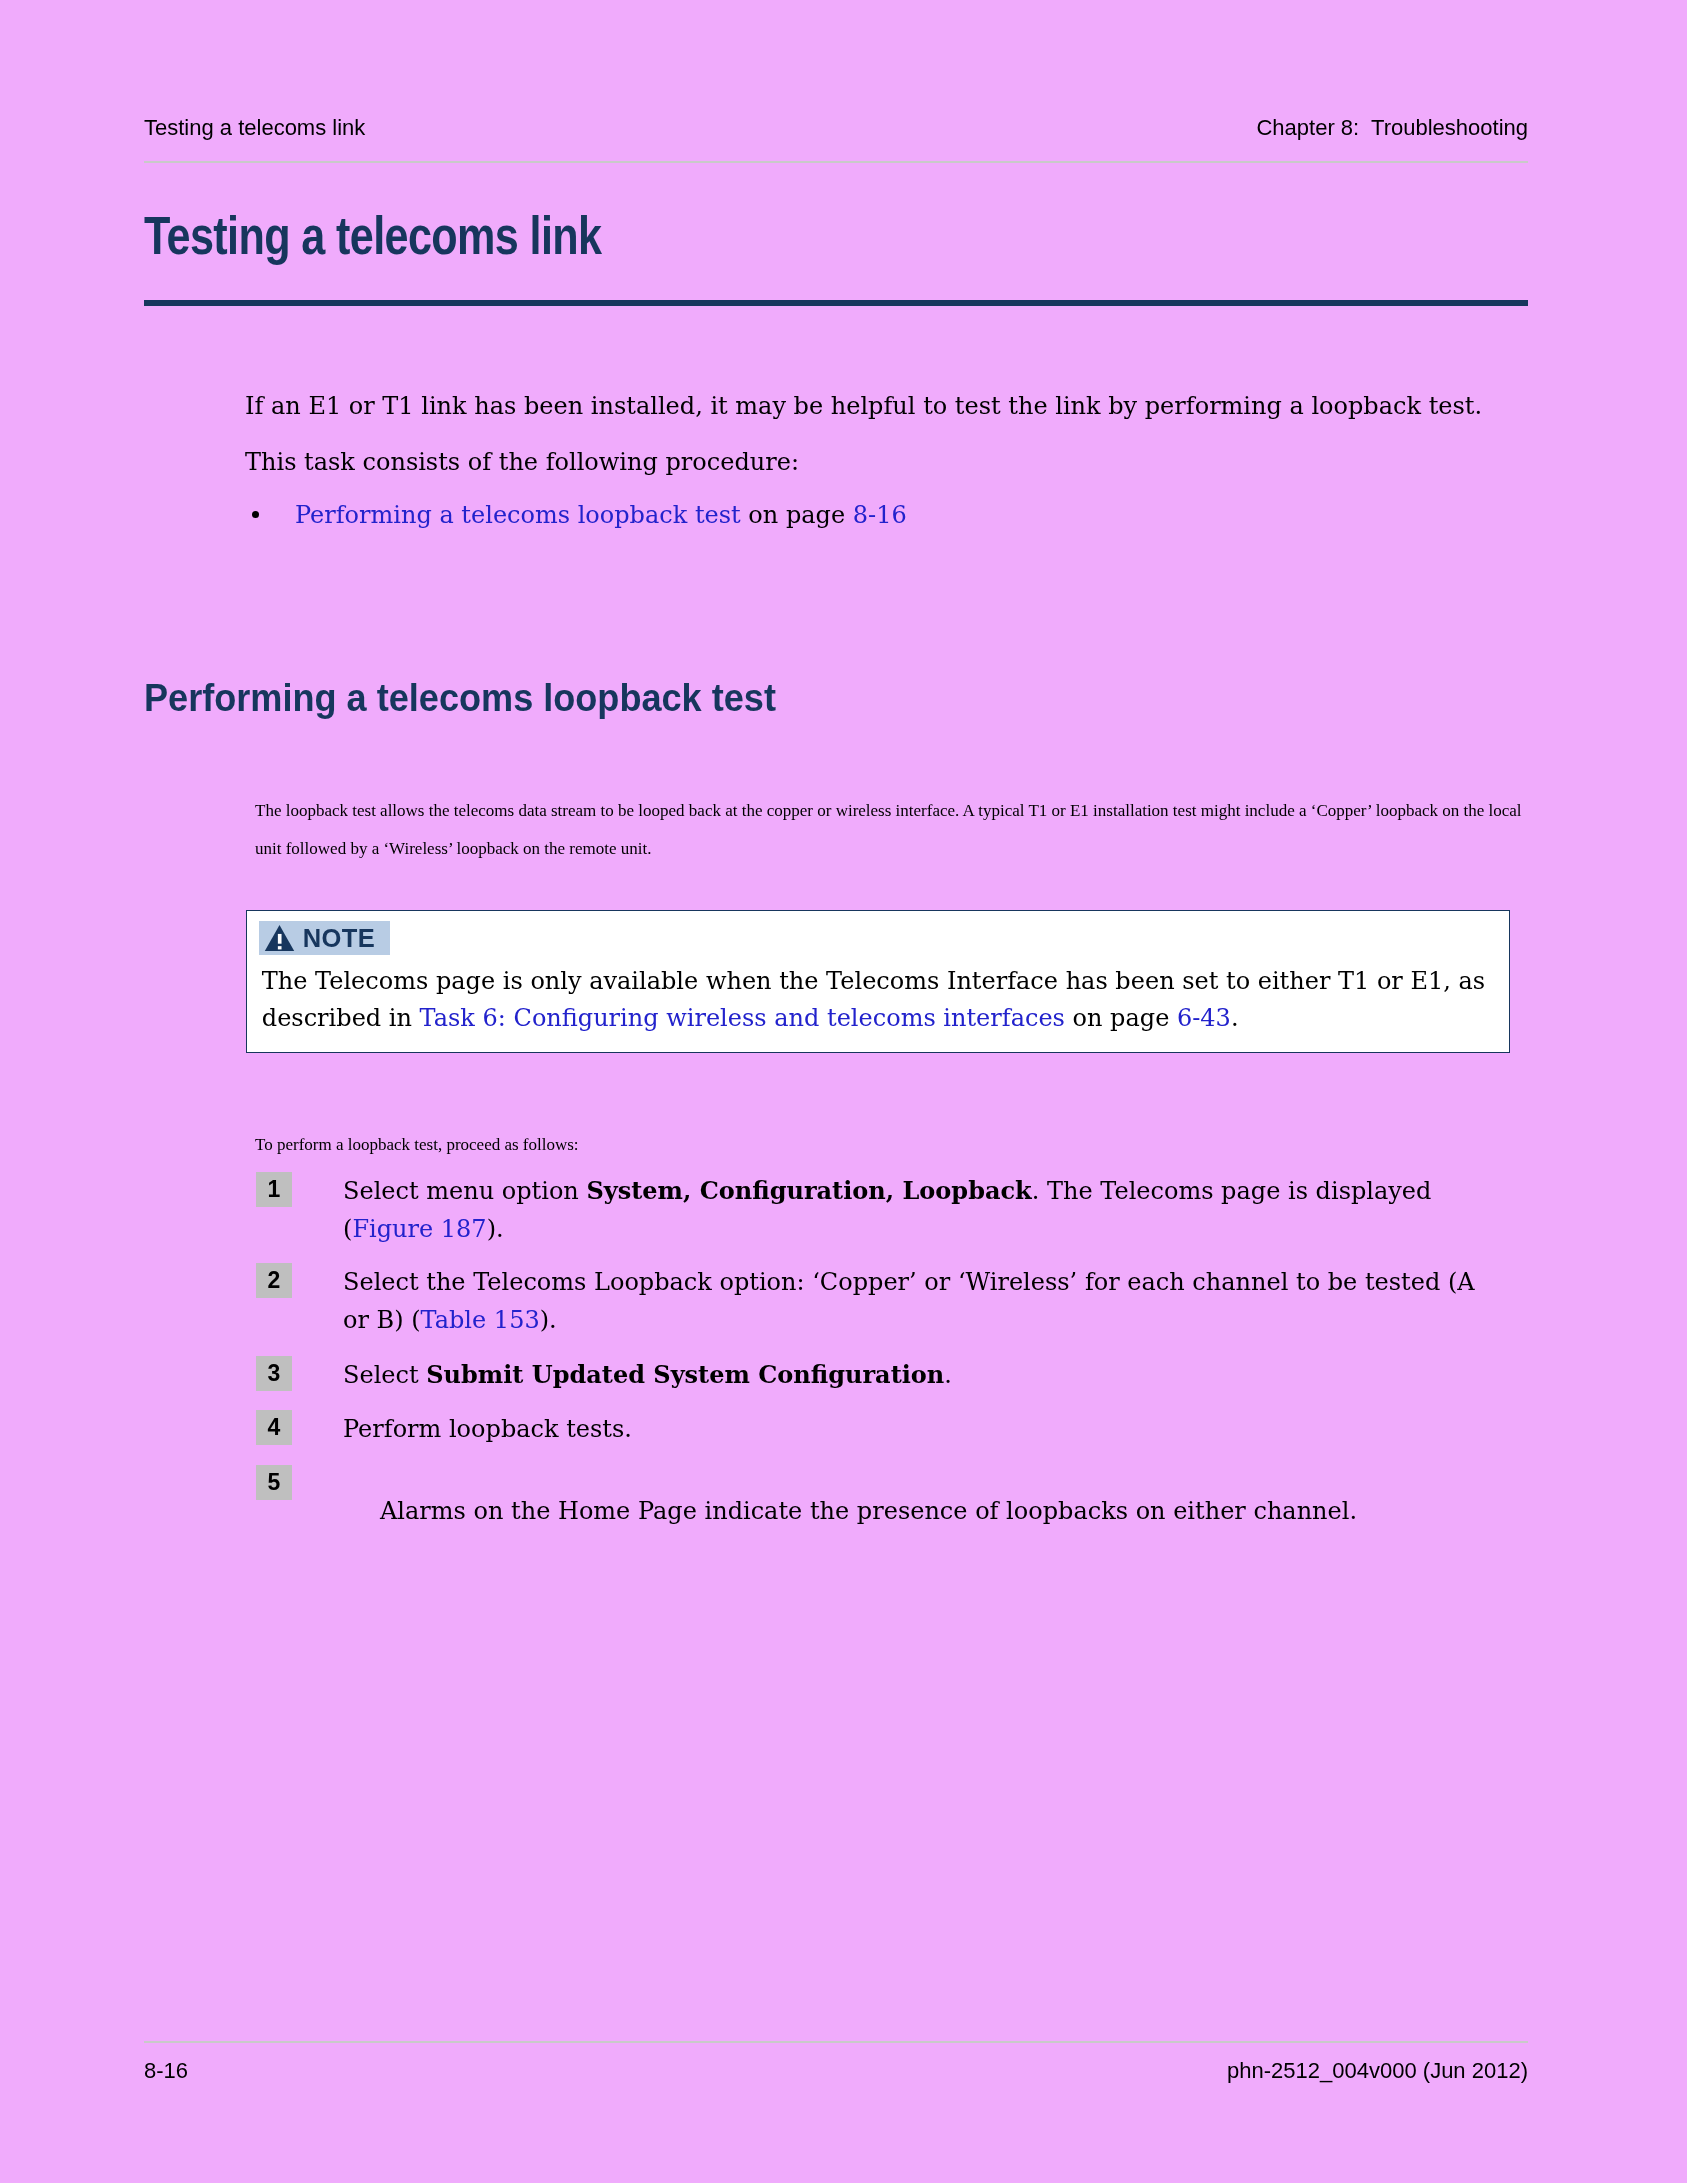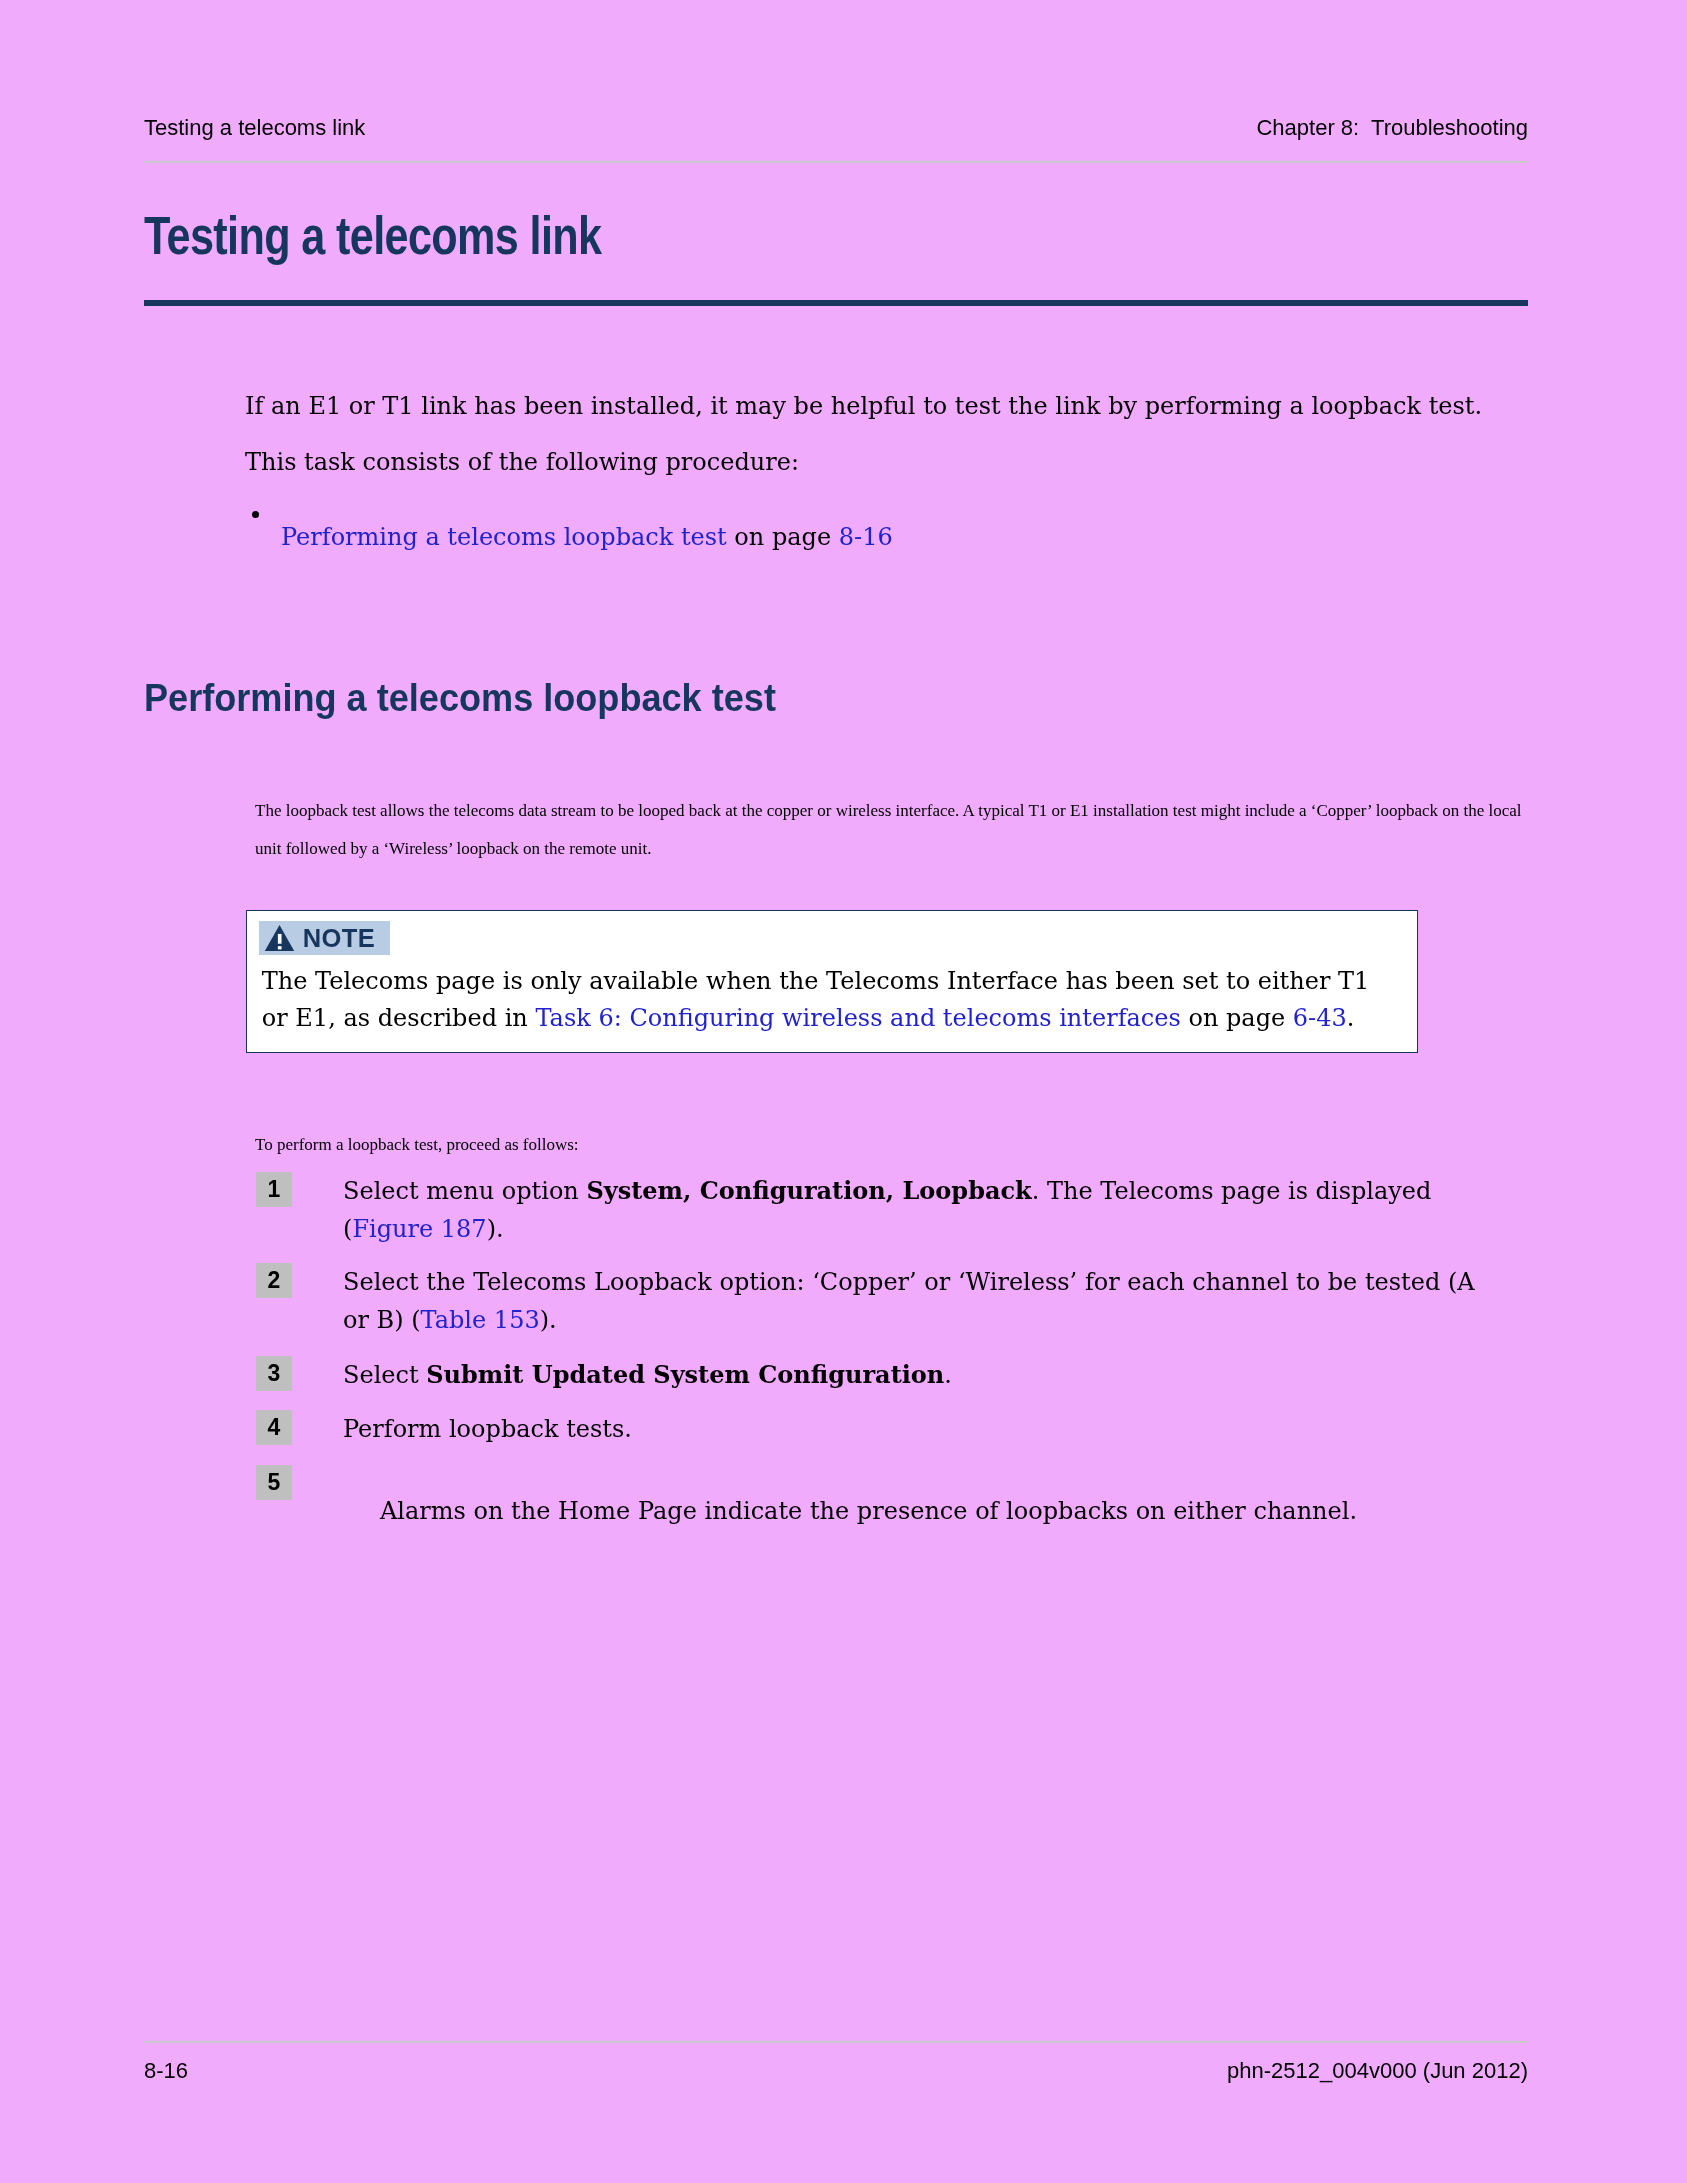--- a/index.html
+++ b/index.html
@@ -33,27 +33,27 @@
   }
 
   .body-p { font-size:24px; line-height:38px; margin:0; }
   .indent { margin-left:101px; width:1278px; }
   .sec-p  { left:246px; width:1278px; font-size:17px; line-height:38px; margin:9px;font-family:Liberation Serif, serif; }
 
   .lnk { color:#2222CC; text-decoration:none; cursor:pointer; }
   .joiner { white-space:pre-wrap; }
 
   
-  .bullet-row { display:flex; margin-top:15px; margin-left:101px; font-size:24px; line-height:38px;flex-direction:column; }
+  .bullet-row { display:flex; margin-top:15px; margin-left:101px; font-size:24px; line-height:38px; }
   .dot { flex:none; width:7.4px; height:7.4px; border-radius:50%; background:#000; margin:15px 0 0 6.6px; }
   .bullet-text { margin-left:36px; }
 
   
   .note-box {
-    left:246px; top:910px; width:1172px; box-sizing:border-box;
+    left:246px; top:910px; width:1264px; box-sizing:border-box;
     border:1.6px solid #17365D; padding:10px 15px 15px 11.5px; background:#fff;
   }
   .note-label {
     display:inline-flex; align-items:center; gap:8.2px;
     background:#B8CCE4; padding:2.5px 15px 2.5px 5px;
   }
   .note-word {
     font-family:"Liberation Sans", sans-serif; font-weight:bold;
     font-size:25.5px; color:#17365D; letter-spacing:0.4px;
   }

